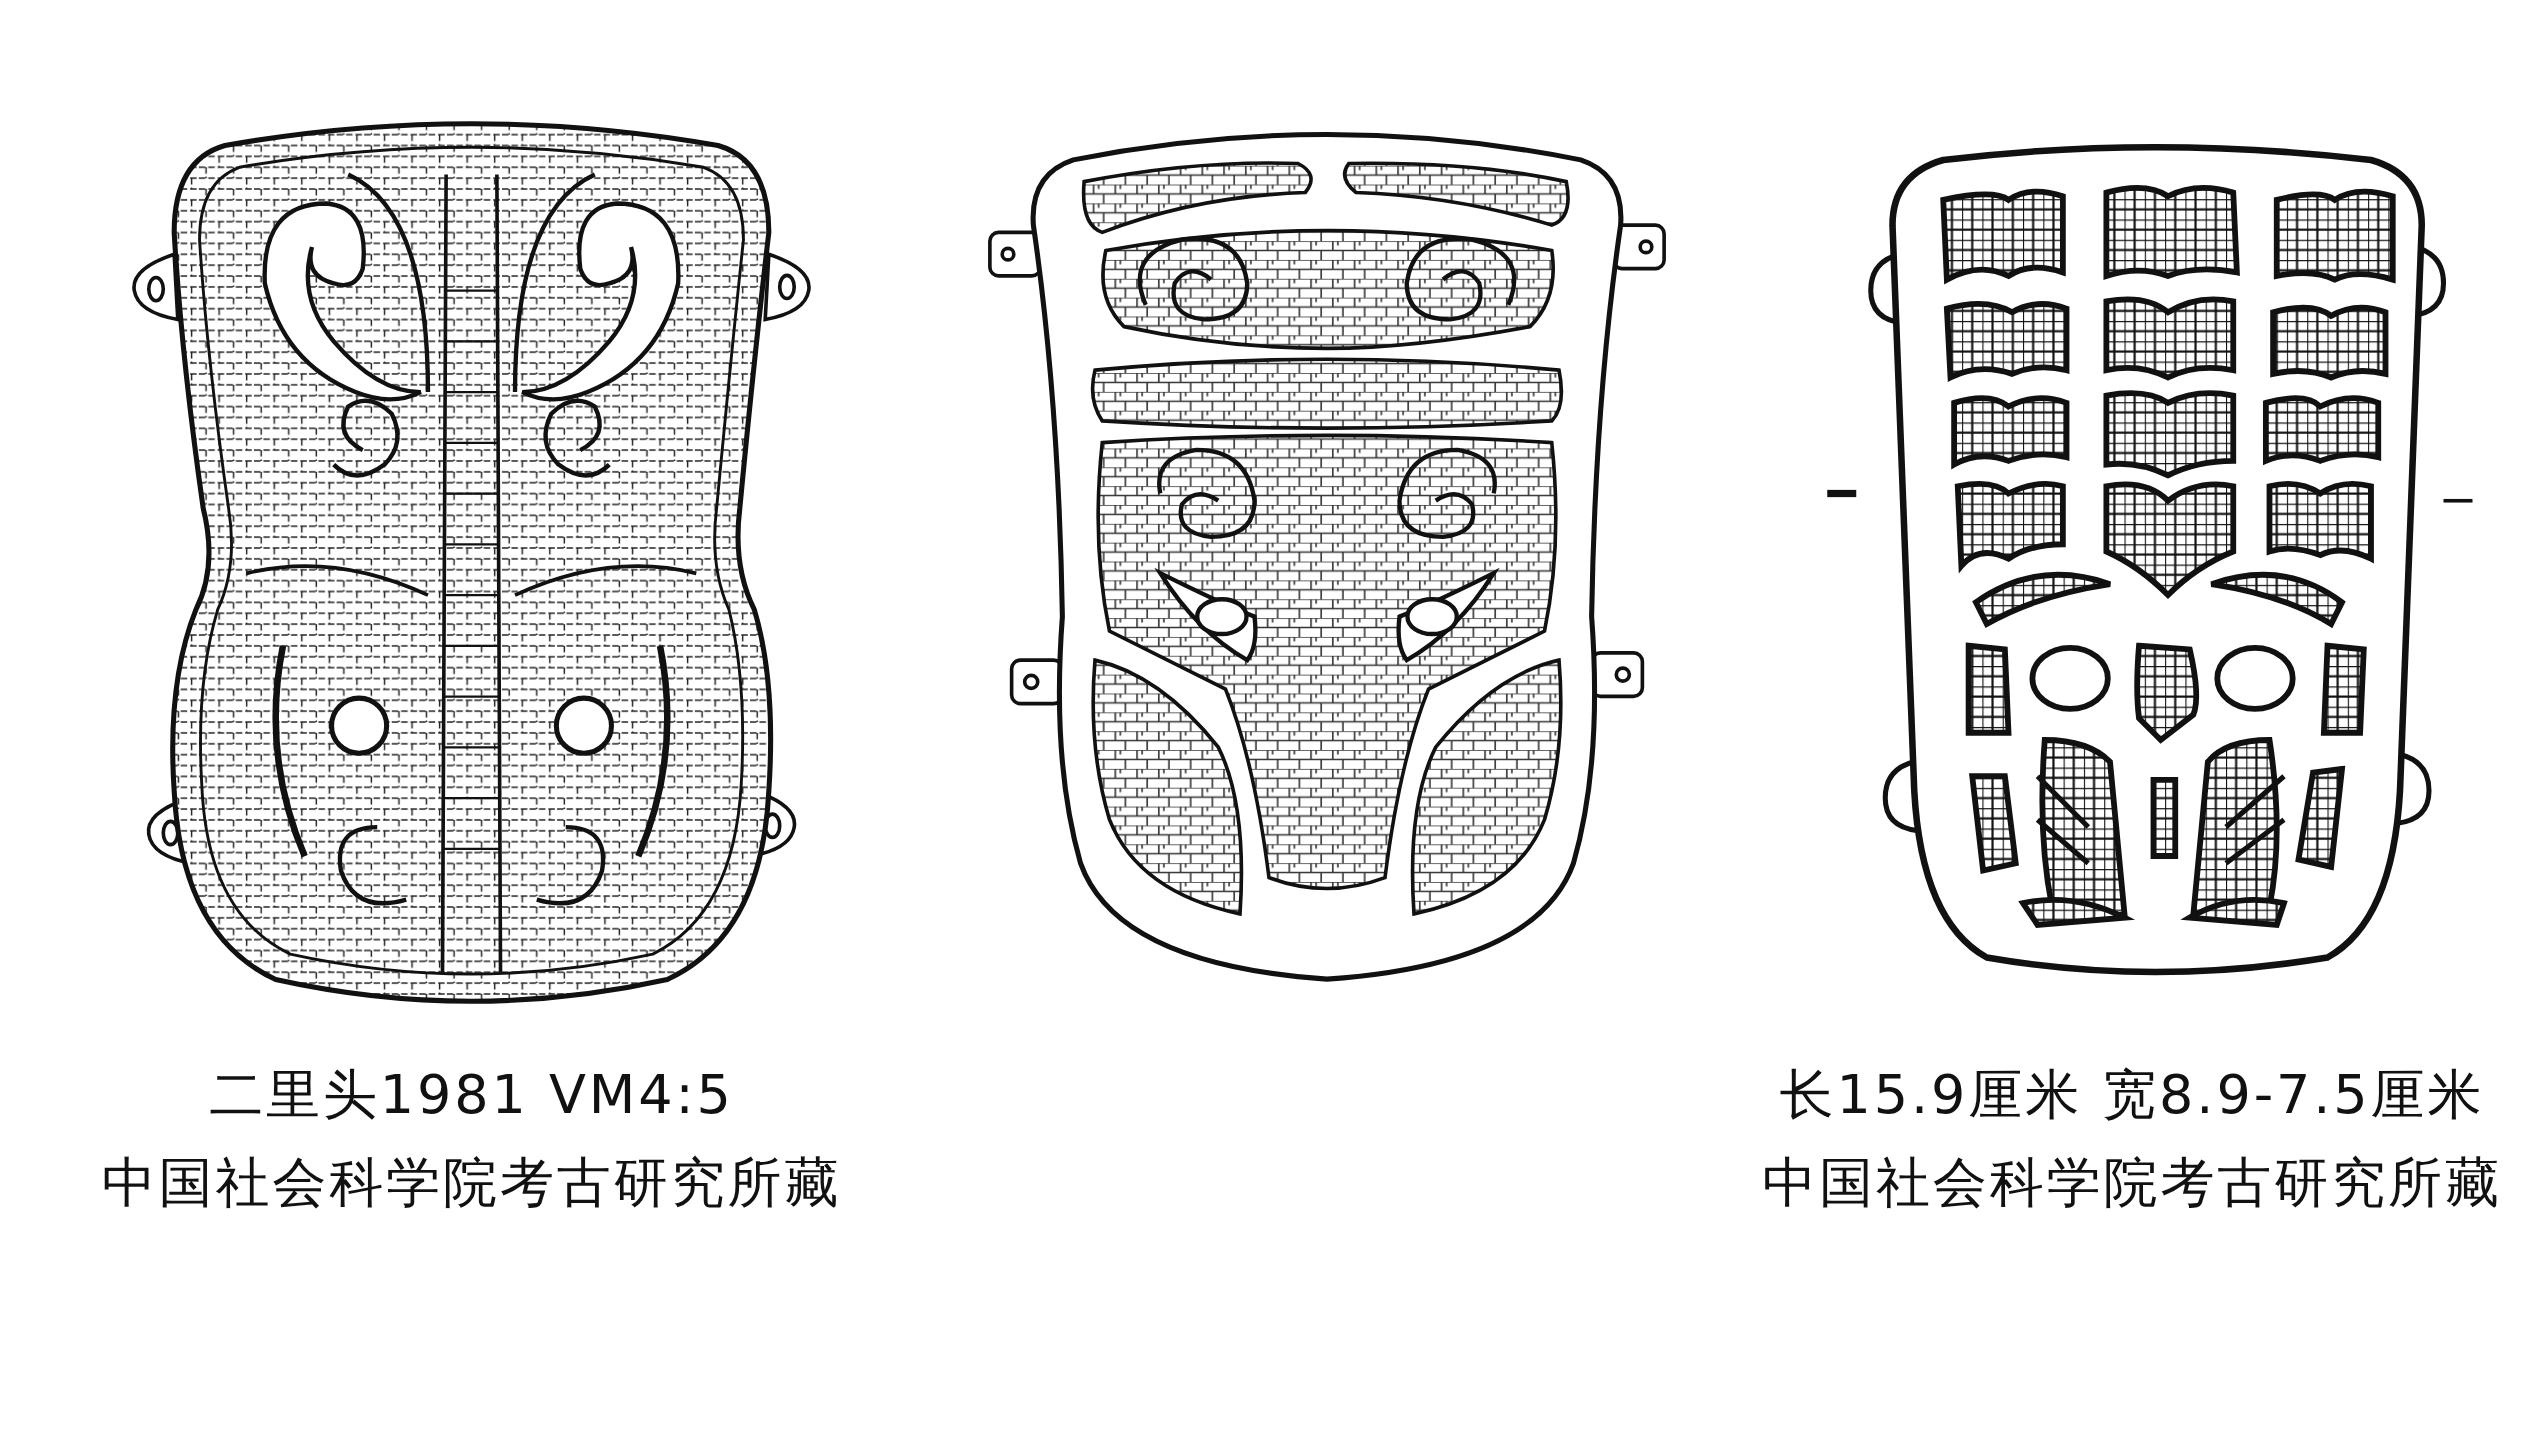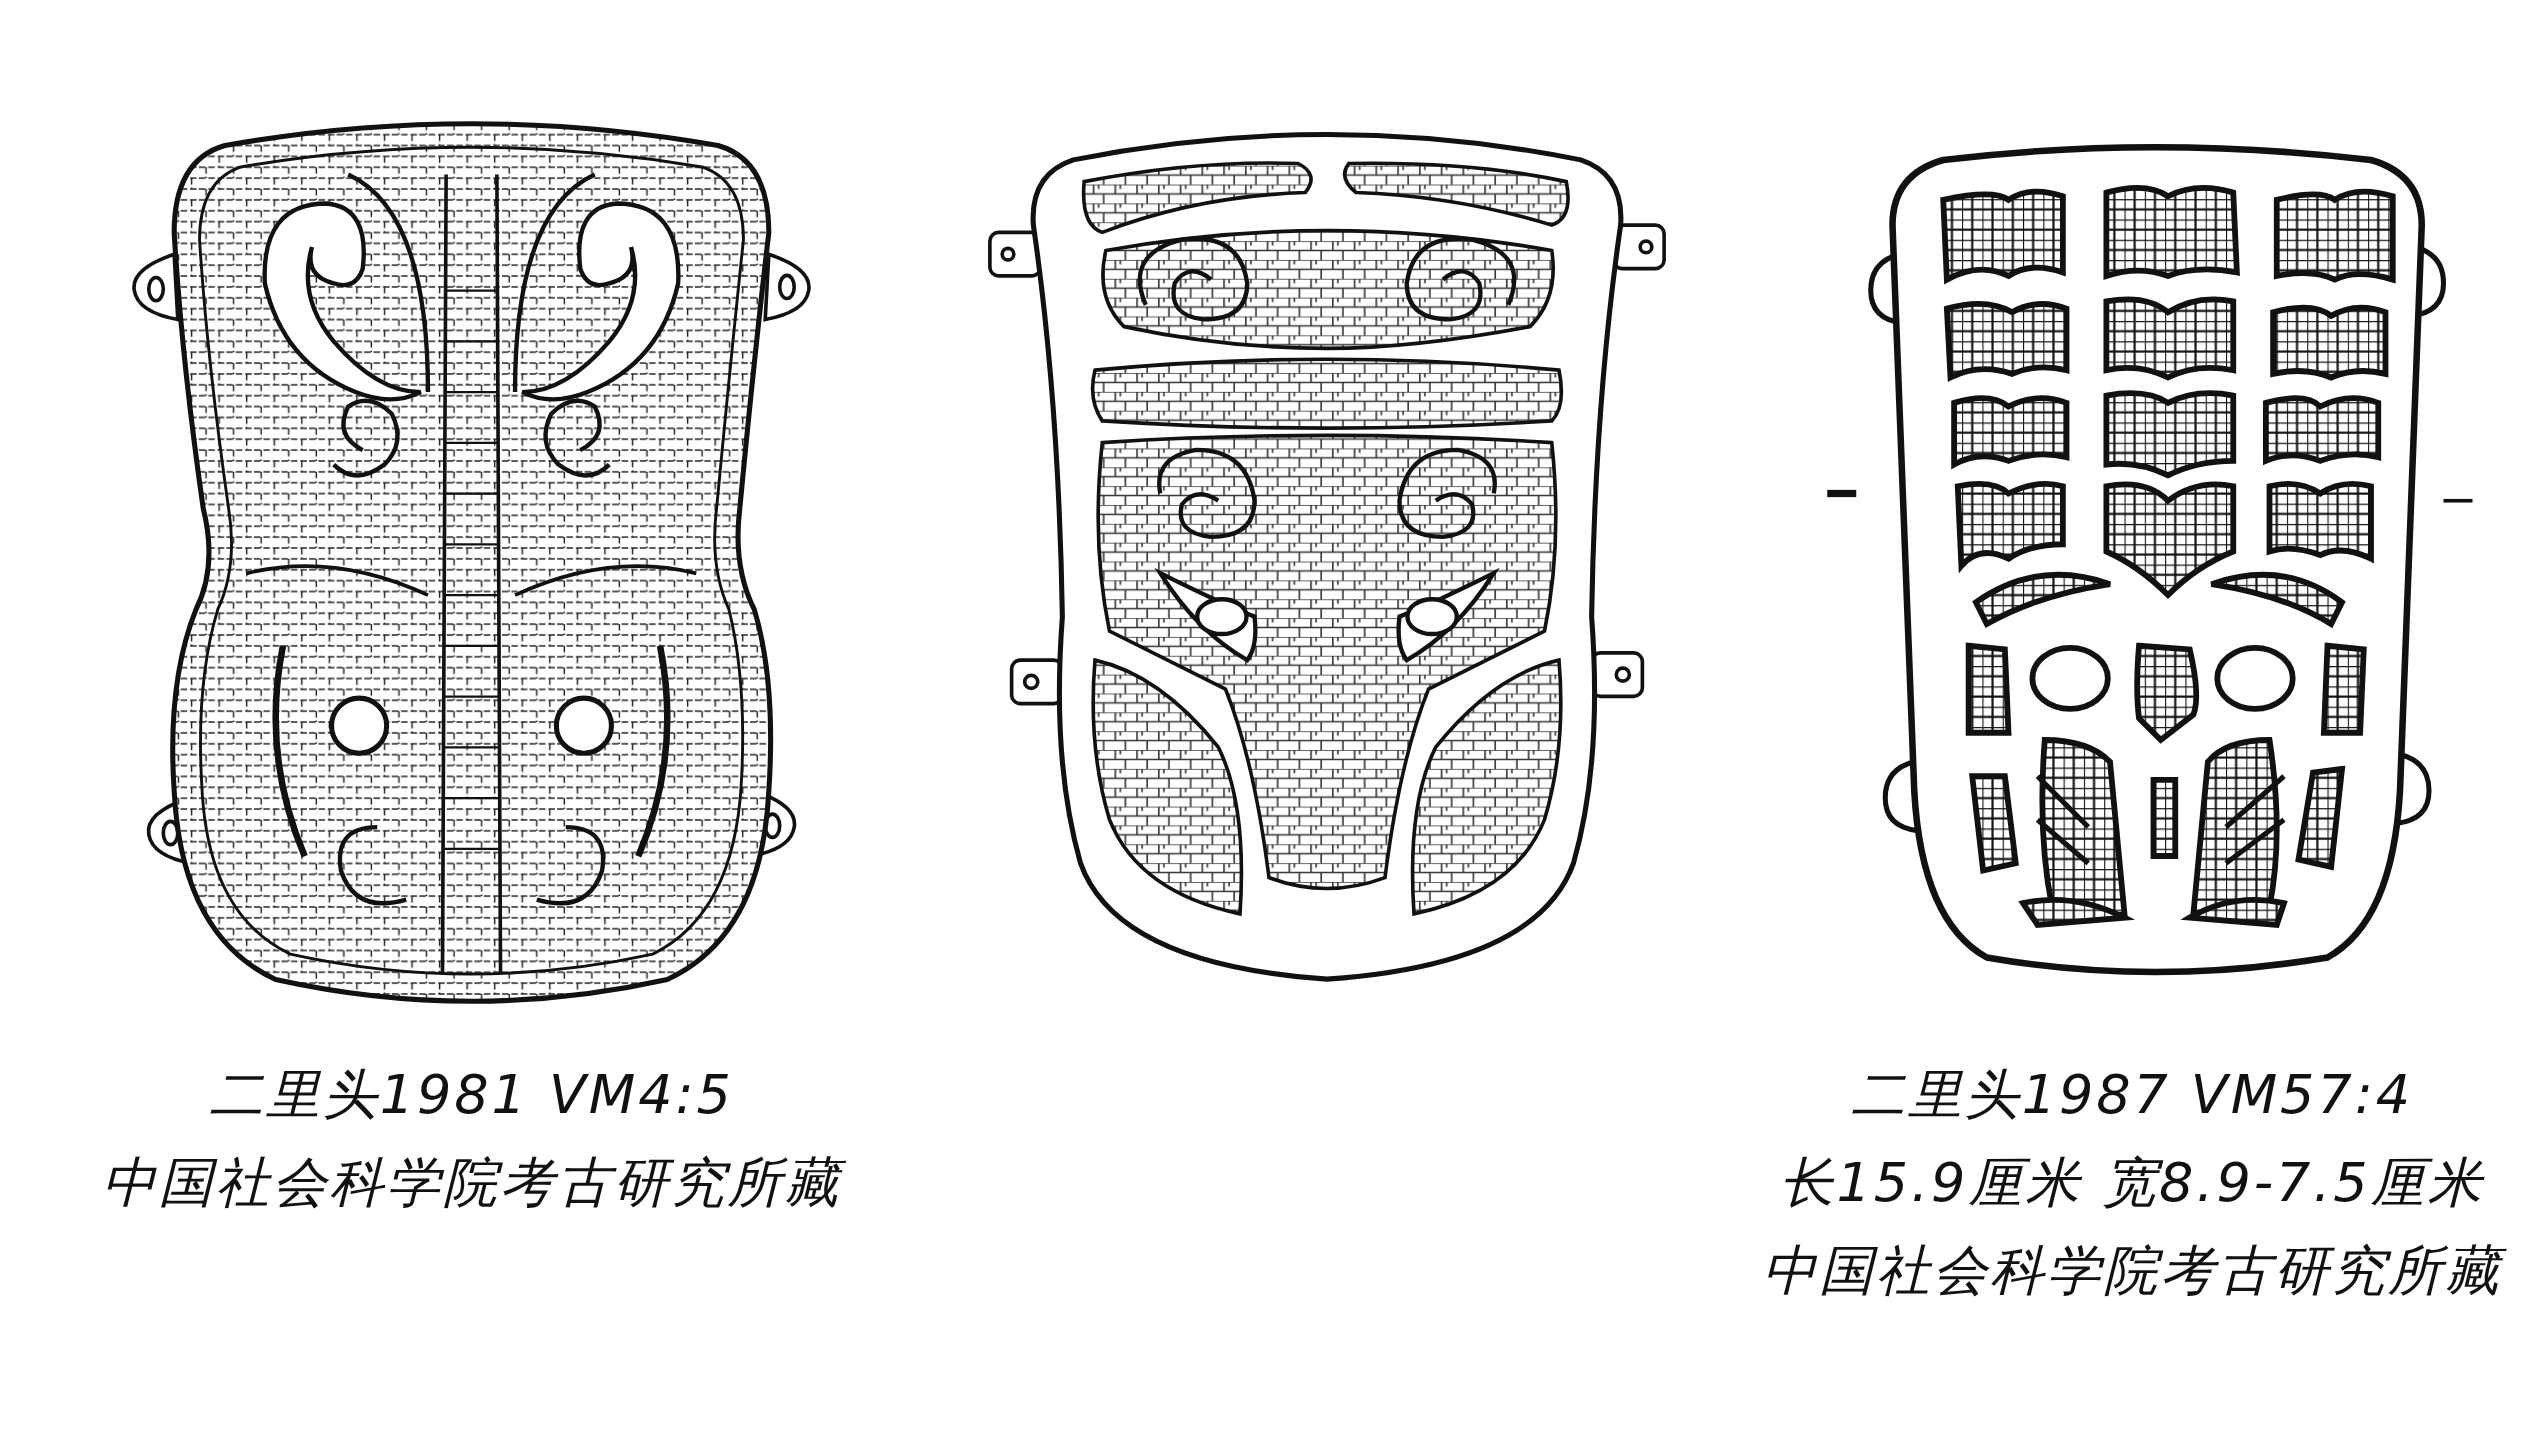--- a/index.html
+++ b/index.html
@@ -2,21 +2,21 @@
 <html style="font-size:11.6px"><head>
   <meta charset="utf-8">
   <style>
     html, body { margin: 0; padding: 0; background: #ffffff; }
     body { width: 2538px; height: 1450px; position: relative; overflow: hidden;
            font-family: "DejaVu Sans", "Liberation Sans", sans-serif; color: #111; }
     .plate { position: absolute; }
     .plate svg { width: 100%; height: 100%; display: block; }
     .caption { position: absolute; text-align: center; white-space: nowrap;
                font-size: 54px; line-height: 88px; letter-spacing: 2.9px; color: #111; }
-    .caption div { height: 88px; font-style: italic; }
+    .caption div { height: 88px; }
     #cap1 { left: 0px;    top: 1051px; width: 943px; }
     #cap2 { left: 892px; top: 1055px; width: 870px; }
     #cap3 { left: 1726px; top: 1051px; width: 812px; }
     #plate1 { left: 116px;  top: 102px; width: 711px;  height: 921px; }
     #plate2 { left: 979px; top: 109px; width: 696px;  height: 892px; }
     #plate3 { left: 1820px; top: 138px; width: 667px;  height: 856px; }
   </style>
 </head>
 <body>
 
@@ -196,17 +196,16 @@
 
 <div class="caption" id="cap1">
   <div>二里头1981 ⅤM4:5</div>
   <div>中国社会科学院考古研究所藏</div>
 </div>
 
 <div class="caption" id="cap2">
 </div>
 
 <div class="caption" id="cap3">
-  <div>二里头1987 ⅤM57:4</div>
   <div>长15.9厘米 宽8.9-7.5厘米</div>
   <div>中国社会科学院考古研究所藏</div>
 </div>
 
 
 </body></html>

